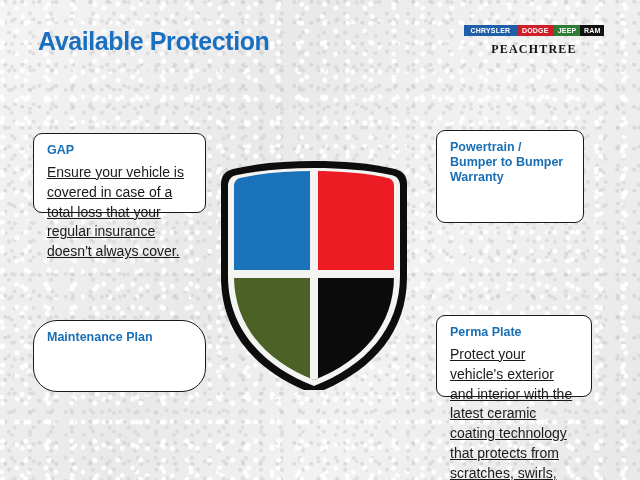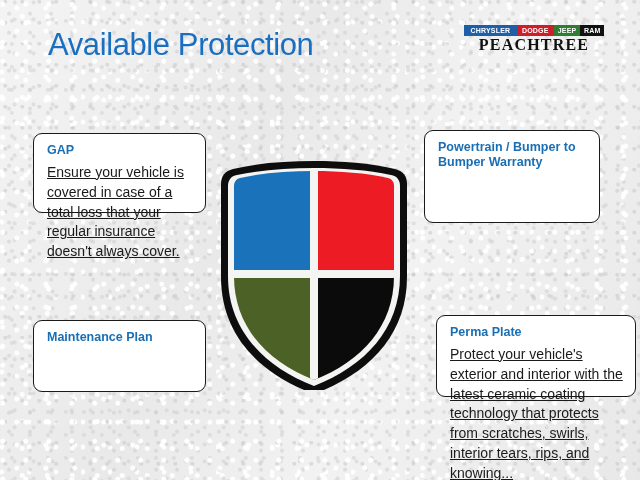--- a/index.html
+++ b/index.html
@@ -28,24 +28,24 @@
       radial-gradient(circle at 43% 72%, rgba(203,203,203,0.5) 0 1.5px, rgba(0,0,0,0) 2.5px),
       radial-gradient(circle at 7% 88%,  rgba(255,255,255,0.9) 0 2px, rgba(0,0,0,0) 3px),
       radial-gradient(circle at 66% 91%, rgba(206,206,206,0.5) 0 1.5px, rgba(0,0,0,0) 2.5px),
       linear-gradient(115deg, #f4f4f4 0%, #e9e9e9 38%, #f2f2f2 62%, #e8e8e8 100%);
     background-size: 23px 19px, 17px 21px, 29px 23px, 19px 17px, 25px 27px, 21px 19px, 27px 25px, 18px 23px, 100% 100%;
   }
 
   
   #page-title {
     position: absolute;
-    left: 48px;
+    left: 38px;
     top: 27px;
-    font-size: 31px;
-    font-weight: normal;
+    font-size: 25px;
+    font-weight: bold;
     letter-spacing: -0.4px;
     color: #1a6fc0;
     white-space: nowrap;
   }
 
   #logo {
     position: absolute;
     right: 36px;
     top: 23px;
     width: 140px;
@@ -54,23 +54,23 @@
   }
   #logo .logo-word {
     font-size: 19px;
     font-weight: bold;
     letter-spacing: 0.5px;
     color: #111111;
     line-height: 1.0;
     font-family: "Liberation Serif", serif;
   }
   #logo .logo-word.peachtree {
-    font-size: 16px;
+    font-size: 12px;
     letter-spacing: 1.2px;
-    margin-top: 1px;
+    margin-top: 7px;
     text-align: center;
   }
   #logo .brand-bar {
     display: flex;
     margin: 2px 0 1px 0;
     height: 11px;
     width: 140px;
     overflow: hidden;
   }
   #logo .brand-bar span {
@@ -105,23 +105,23 @@
     margin-bottom: 5px;
   }
   .card-body {
     color: #1a1a1a;
     font-size: 14px;
     line-height: 1.42;
     text-decoration: underline;
   }
 
   #card-gap          { left: 33px;  top: 133px; width: 173px; height: 80px; }
-  #card-powertrain   { left: 424px; top: 130px; width: 176px; height: 93px; }
-  #card-maintenance  { left: 33px;  top: 320px; width: 173px; height: 72px; }
-  #card-permaplate   { left: 436px; top: 315px; width: 200px; height: 82px; }
+  #card-powertrain   { left: 436px; top: 130px; width: 148px; height: 93px; }
+  #card-maintenance  { left: 33px;  top: 320px; width: 173px; height: 72px; border-radius: 24px; }
+  #card-permaplate   { left: 436px; top: 315px; width: 156px; height: 82px; }
 
   #card-powertrain .card-title { font-size: 12.5px; }
 
   
   #shield {
     position: absolute;
     left: 214px;
     top: 158px;
     width: 200px;
     height: 232px;

